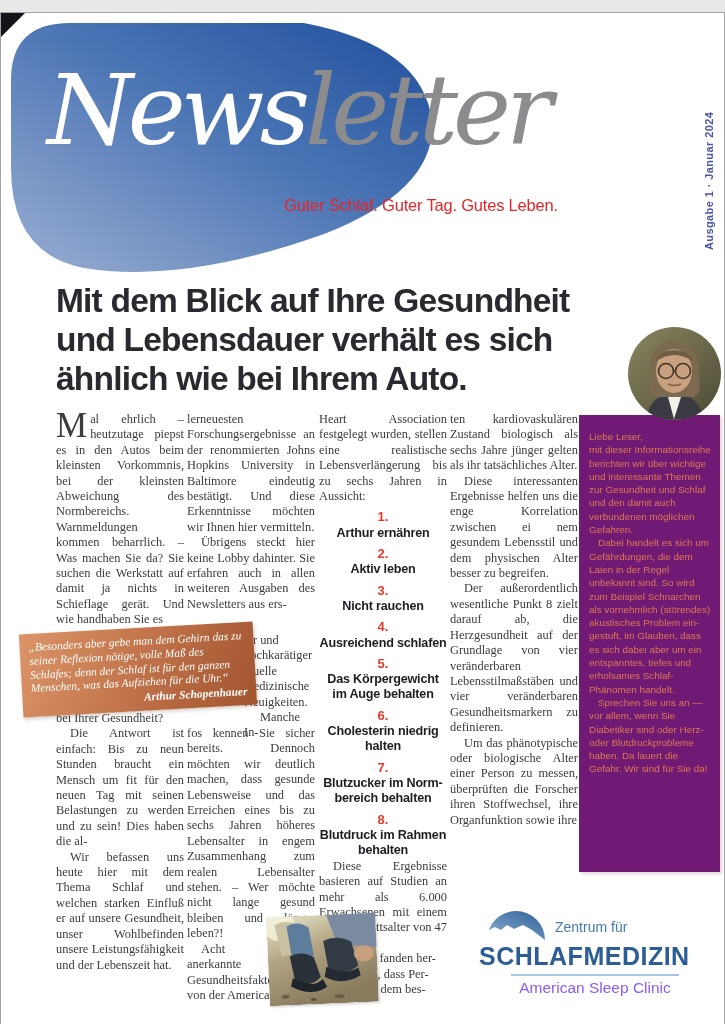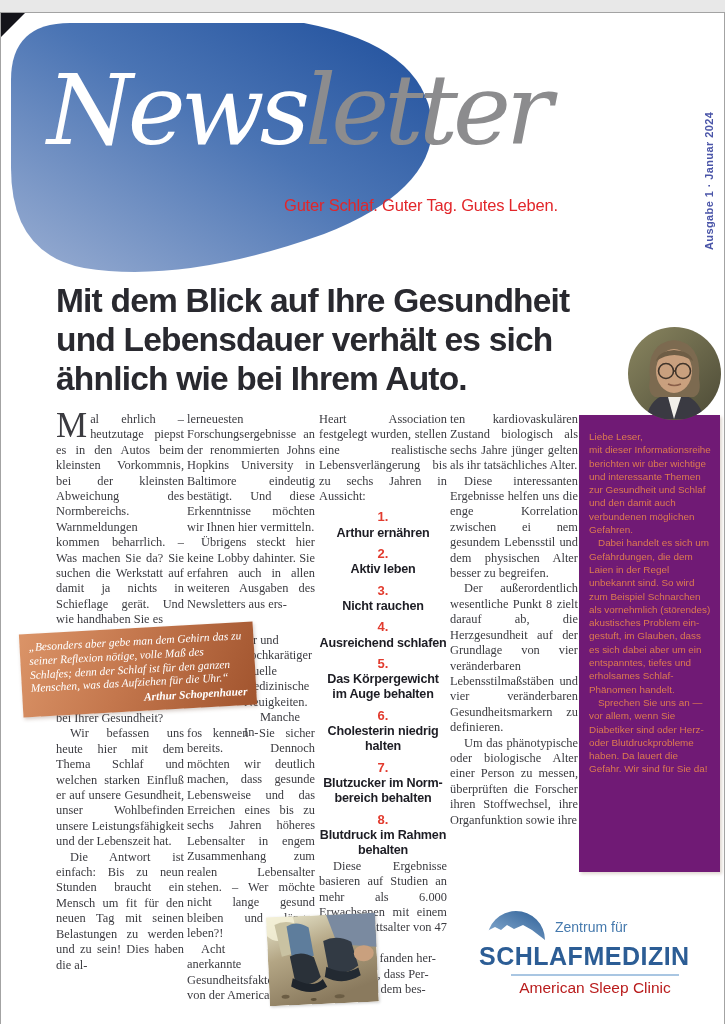--- a/index.html
+++ b/index.html
@@ -96,21 +96,21 @@
   }
   
   .logo { position:absolute; left:468px; top:890px; width:252px; height:102px; z-index:2;
     font-family:"Liberation Sans", sans-serif; }
   .logo-dome { position:absolute; left:16px; top:5px; }
   .logo-line1 { position:absolute; left:86px; top:16px; font-size:14px; color:#4579ad; }
   .logo-line2 { position:absolute; left:10px; top:39px; width:240px;
     font-size:25px; font-weight:bold; letter-spacing:0.5px; color:#2c5d95; }
   .logo-line3 { position:absolute; left:42px; top:71px; width:168px;
     border-top:2px solid #a9c6e2; padding-top:3px; text-align:center;
-    font-size:15.5px; color:#b91c1c; }
+    font-size:15.5px; color:#8b5cf6; }
 </style>
 </head>
 <body>
 
 <div class="page">
 
   <div class="scan-corner"></div>
   <svg class="blob-svg" width="438" height="262" viewBox="0 0 438 262">
     <defs>
       <linearGradient id="blobg" x1="0" y1="1" x2="1" y2="0">
@@ -146,22 +146,22 @@
       <line x1="45.5" y1="44" x2="47.5" y2="44" stroke="#40342a" stroke-width="1.6"></line>
       <path d="M40 57 Q46 60 53 57" fill="none" stroke="#8a5f49" stroke-width="1.4"></path>
     </svg>
   </div>
 
   <div class="col" style="left:55px; top:399px; height:216px;">
     <p><span class="dropcap">M</span><span>al ehrlich – heutzutage piepst es in den Autos beim kleinsten Vorkommnis, bei der kleinsten Abweichung des Normbereichs. Warnmeldungen kommen beharrlich. – Was machen Sie da? Sie suchen die Werkstatt auf damit ja nichts in Schieflage gerät. Und wie handhaben Sie es</span></p>
   </div>
   <div class="col" style="left:55px; top:698px;">
     <p>bei Ihrer Gesundheit?</p>
+    <p class="ind">Die Antwort ist einfach: Bis zu neun Stunden braucht ein Mensch um fit für den neuen Tag mit seinen Belastungen zu werden und zu sein! Dies haben die al-</p>
     <p class="ind">Wir befassen uns heute hier mit dem Thema Schlaf und welchen starken Einfluß er auf unsere Gesundheit, unser Wohlbefinden unsere Leistungsfähigkeit und der Lebenszeit hat.</p>
-    <p class="ind">Die Antwort ist einfach: Bis zu neun Stunden braucht ein Mensch um fit für den neuen Tag mit seinen Belastungen zu werden und zu sein! Dies haben die al-</p>
   </div>
 
   <div class="quote-box">
     <div>„Besonders aber gebe man dem Gehirn das zu seiner Reflexion nötige, volle Maß des Schlafes; denn der Schlaf ist für den ganzen Menschen, was das Aufziehen für die Uhr.“</div>
     <div class="quote-author">Arthur Schopenhauer</div>
   </div>
 
   <div class="col" style="left:186px; top:399px; height:218px;">
     <p>lerneuesten Forschungsergebnisse an der renommierten Johns Hopkins University in Baltimore eindeutig bestätigt. Und diese Erkenntnisse möchten wir Ihnen hier vermitteln.</p>
     <p class="ind">Übrigens steckt hier keine Lobby dahinter. Sie erfahren auch in allen weiteren Ausgaben des Newsletters aus ers-</p>

